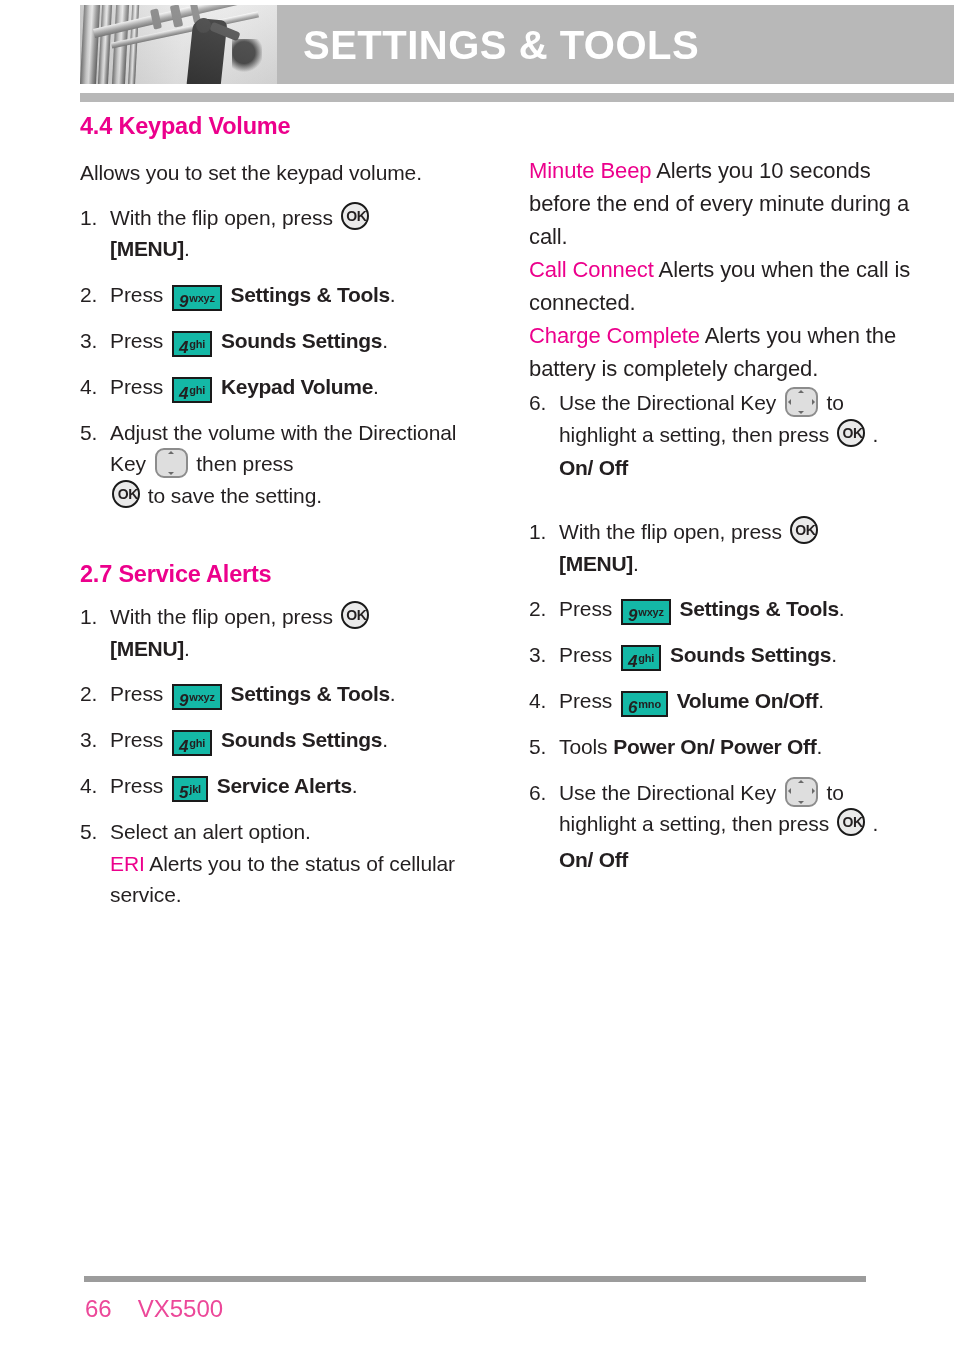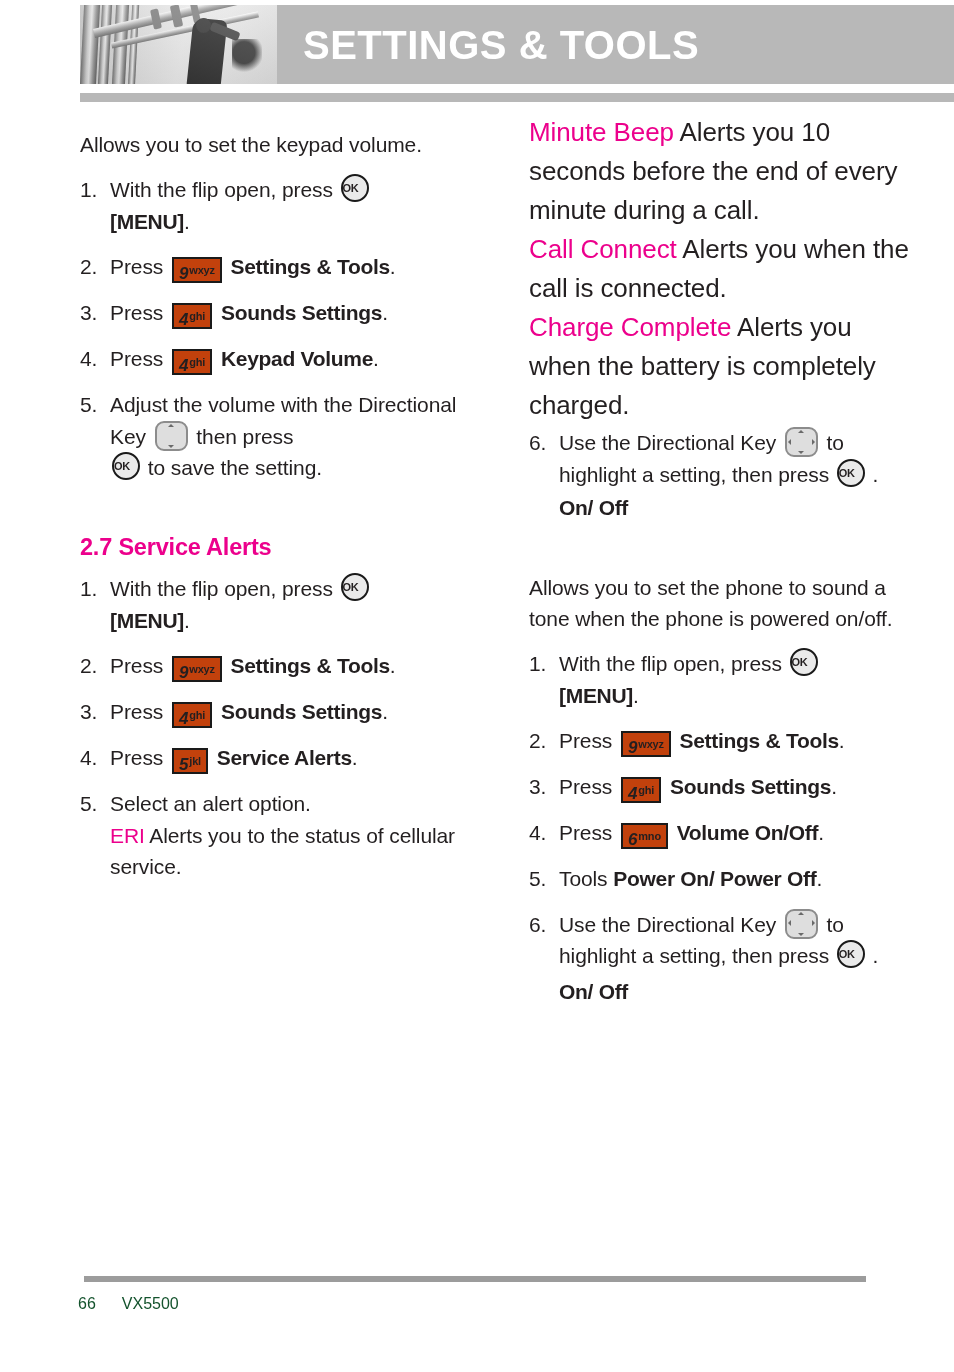--- a/index.html
+++ b/index.html
@@ -161,33 +161,34 @@
     flex: 0 0 auto;
     width: 30px;
     text-align: left;
   }
   li.step .txt {
     flex: 1 1 auto;
   }
   b.bold { font-weight: bold; letter-spacing: -0.3px; }
   span.pink { color: #ec008c; }
   .sub-block {
-    font-size: 26px;
+    font-size: 22px;
     line-height: 1.5;
     letter-spacing: -0.1px;
+    margin-top: 41px;
   }
   .indent-block {
     padding-left: 30px;
   }
 
   
   .keycap {
     display: inline-block;
     vertical-align: -4px;
-    background: #c2410c;
+    background: #14b8a6;
     border: 2px solid #1a1a1a;
     padding: 1px 5px 2px 5px;
     margin: 0 3px;
     line-height: 1;
     white-space: nowrap;
     height: 19px;
     box-sizing: content-box;
   }
   .keycap .kd {
     font-style: italic;
@@ -212,22 +213,22 @@
     border-radius: 50%;
     background: #eaeaea;
     position: relative;
     margin: 0 2px;
   }
   .okkey span {
     position: absolute;
     left: 0; right: 0;
     top: 50%;
     transform: translateY(-50%);
-    text-align: left;
-    font-size: 11px;
+    text-align: right;
+    font-size: 14px;
     font-weight: bold;
     letter-spacing: -0.4px;
     line-height: 1;
   }
 
   .dirkey {
     display: inline-block;
     vertical-align: -7px;
     width: 29px;
     height: 26px;
@@ -251,25 +252,25 @@
   .footer-rule {
     position: absolute;
     left: 84px;
     top: 1276px;
     width: 782px;
     height: 6px;
     background: #9c9c9c;
   }
   .footer {
     position: absolute;
-    left: 78px;
+    left: 85px;
     top: 1295px;
-    font-size: 16px;
+    font-size: 24px;
     letter-spacing: 0px;
-    color: #14532d;
+    color: #ec4899;
     display: flex;
   }
   .footer .pg { margin-right: 26px; }
 </style>
 </head>
 <body>
 
 <div class="header">
   <div class="header-photo">
     <div class="ph-sky"></div>
@@ -289,20 +290,21 @@
     <div class="shade"></div>
   </div>
   <div class="header-band">
     <div class="header-title">SETTINGS &amp; TOOLS</div>
   </div>
 </div>
 <div class="header-rule"></div>
 
 <div class="col col-left">
 
+  <h2 class="section">4.4 Keypad Volume</h2>
 
   <p class="body">Allows you to set the keypad volume.</p>
 
   <ol class="steps">
 
     <li class="step">
       <span class="num">1.</span>
       <span class="txt"><span>With the flip open, press </span><span class="okkey"><span>OK</span></span><br><b class="bold">[MENU]</b><span>.</span></span>
     </li>
 
@@ -379,21 +381,20 @@
     </li>
   </ol>
 
   <div class="indent-block">
     <b class="bold" style="font-size:21px;">On/ Off</b>
   </div>
 
   <div class="spacer-lg"></div>
 
 
-  <p class="body">Allows you to set the phone to sound a tone when the phone is powered on/off.</p>
 
   <ol class="steps">
 
     <li class="step">
       <span class="num">1.</span>
       <span class="txt"><span>With the flip open, press </span><span class="okkey"><span>OK</span></span><br><b class="bold">[MENU]</b><span>.</span></span>
     </li>
 
     <li class="step">
       <span class="num">2.</span>

